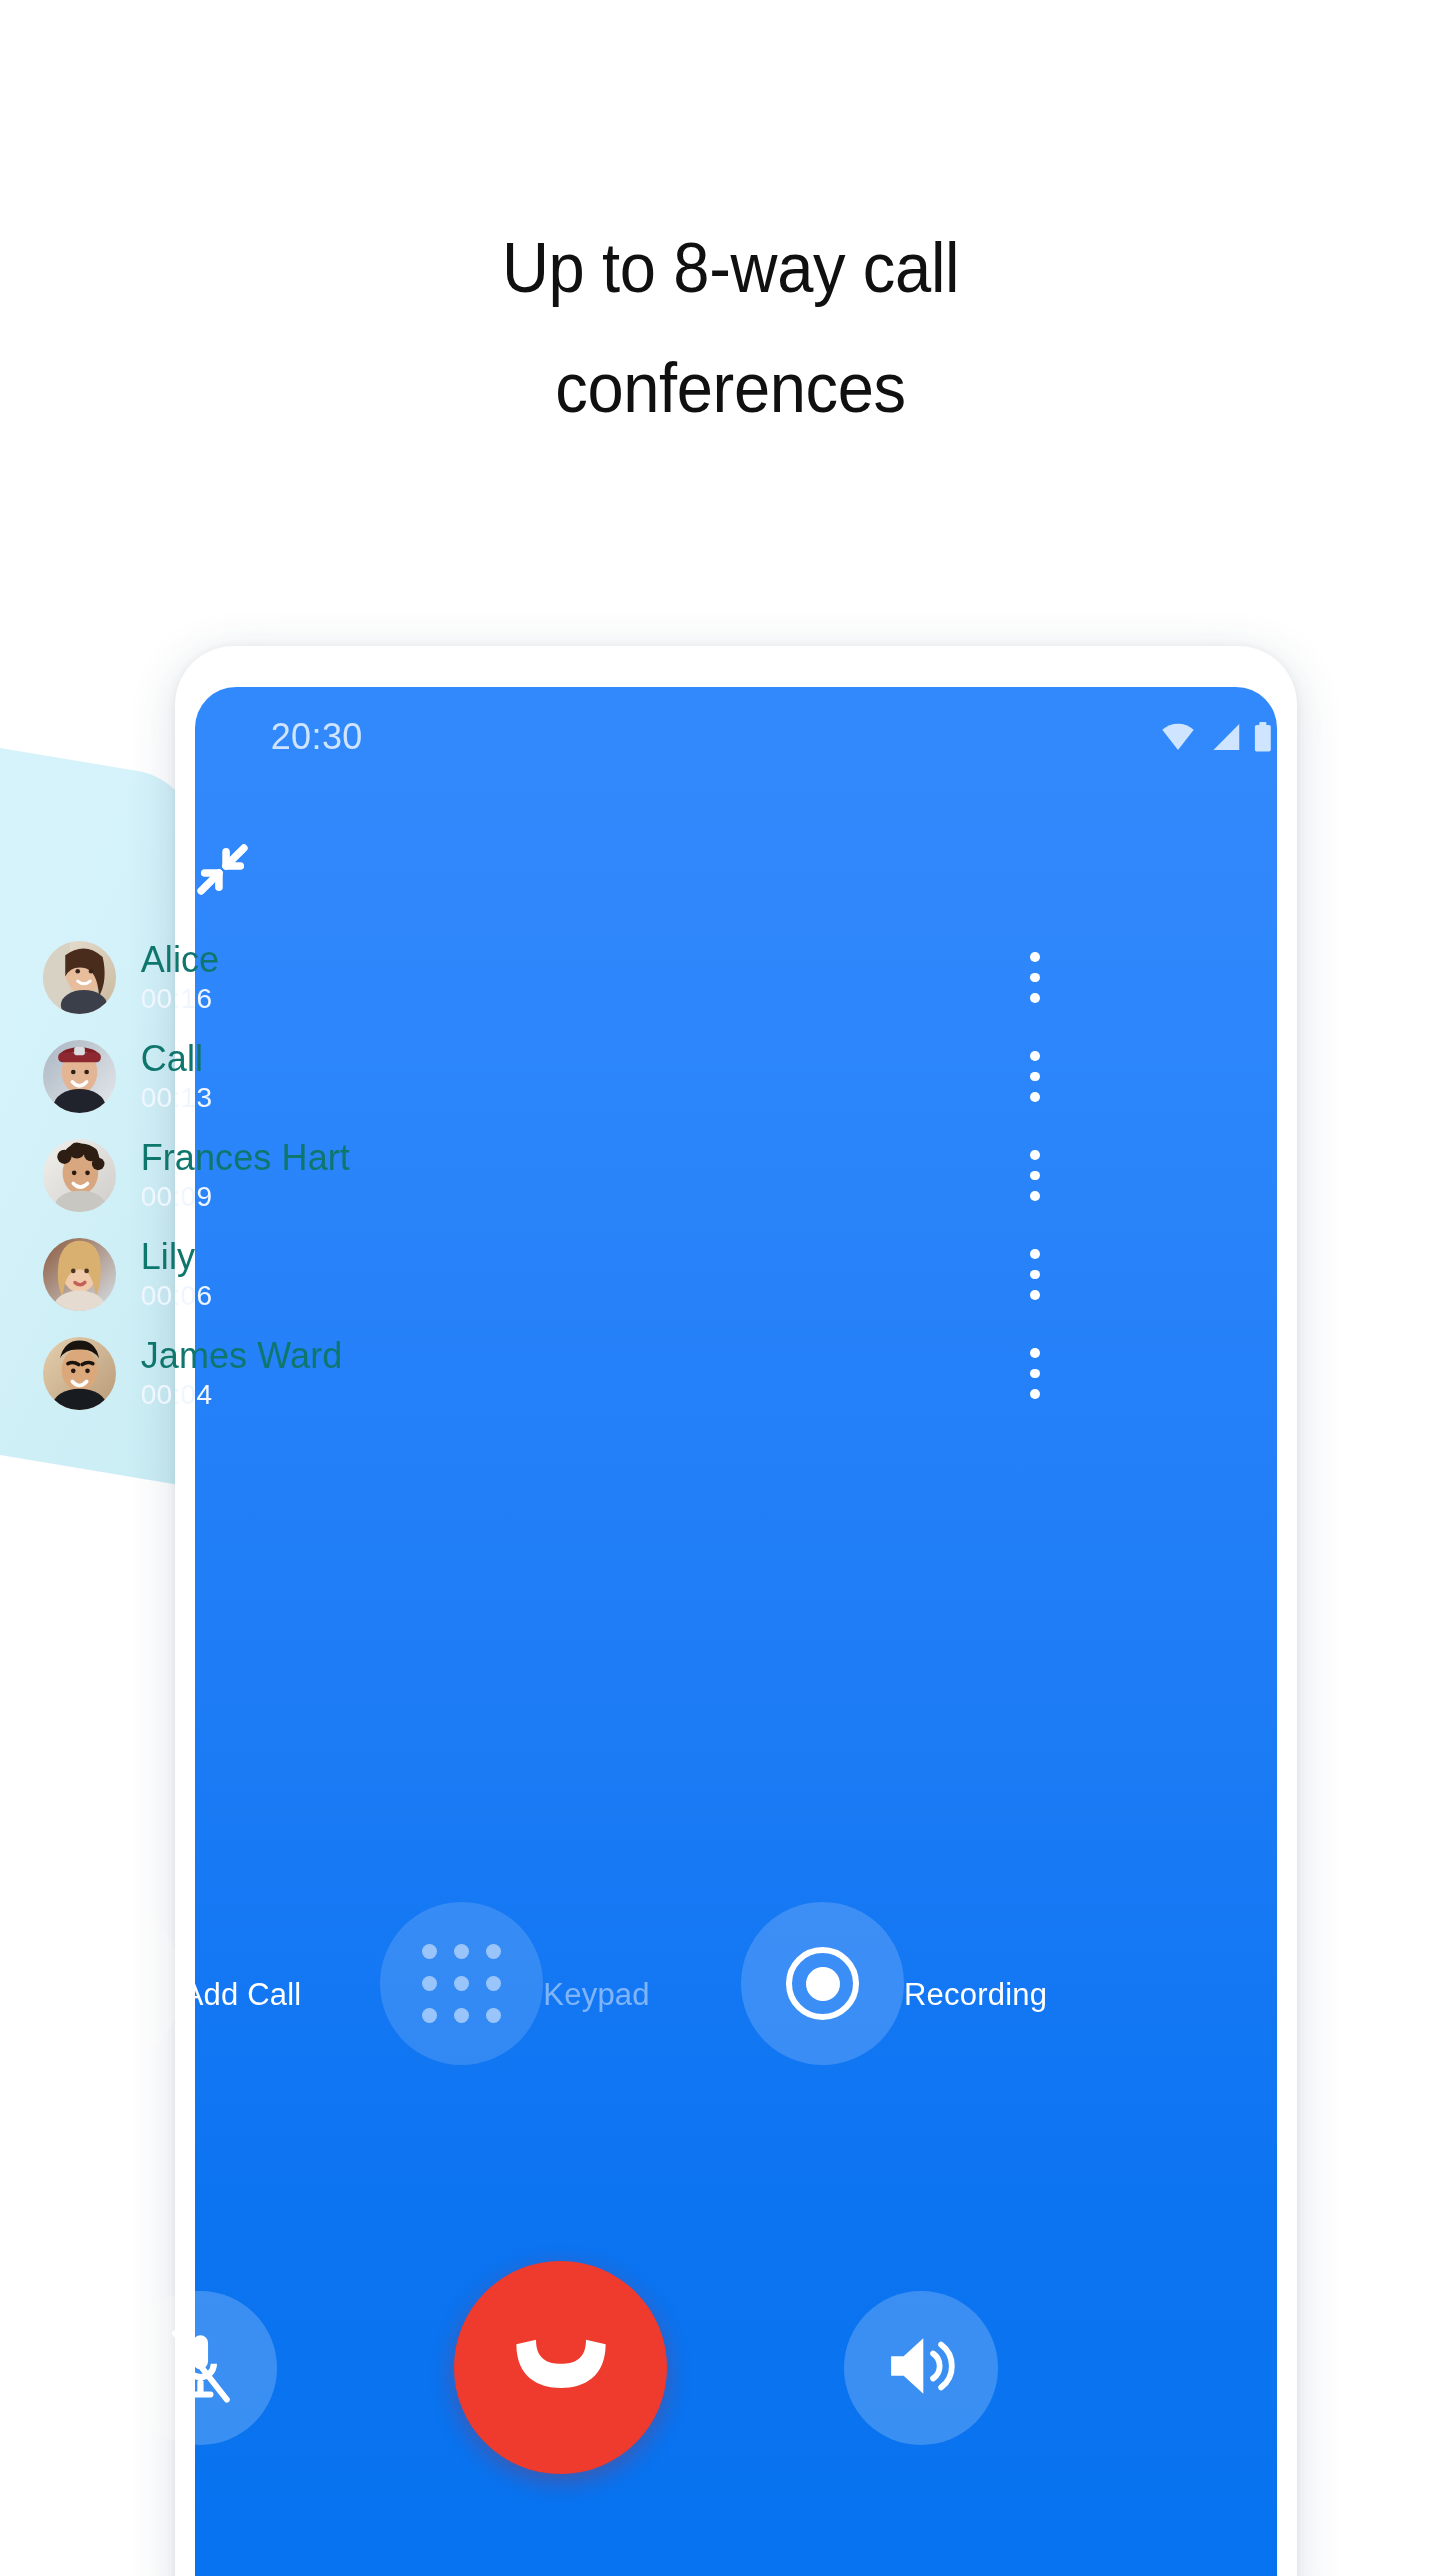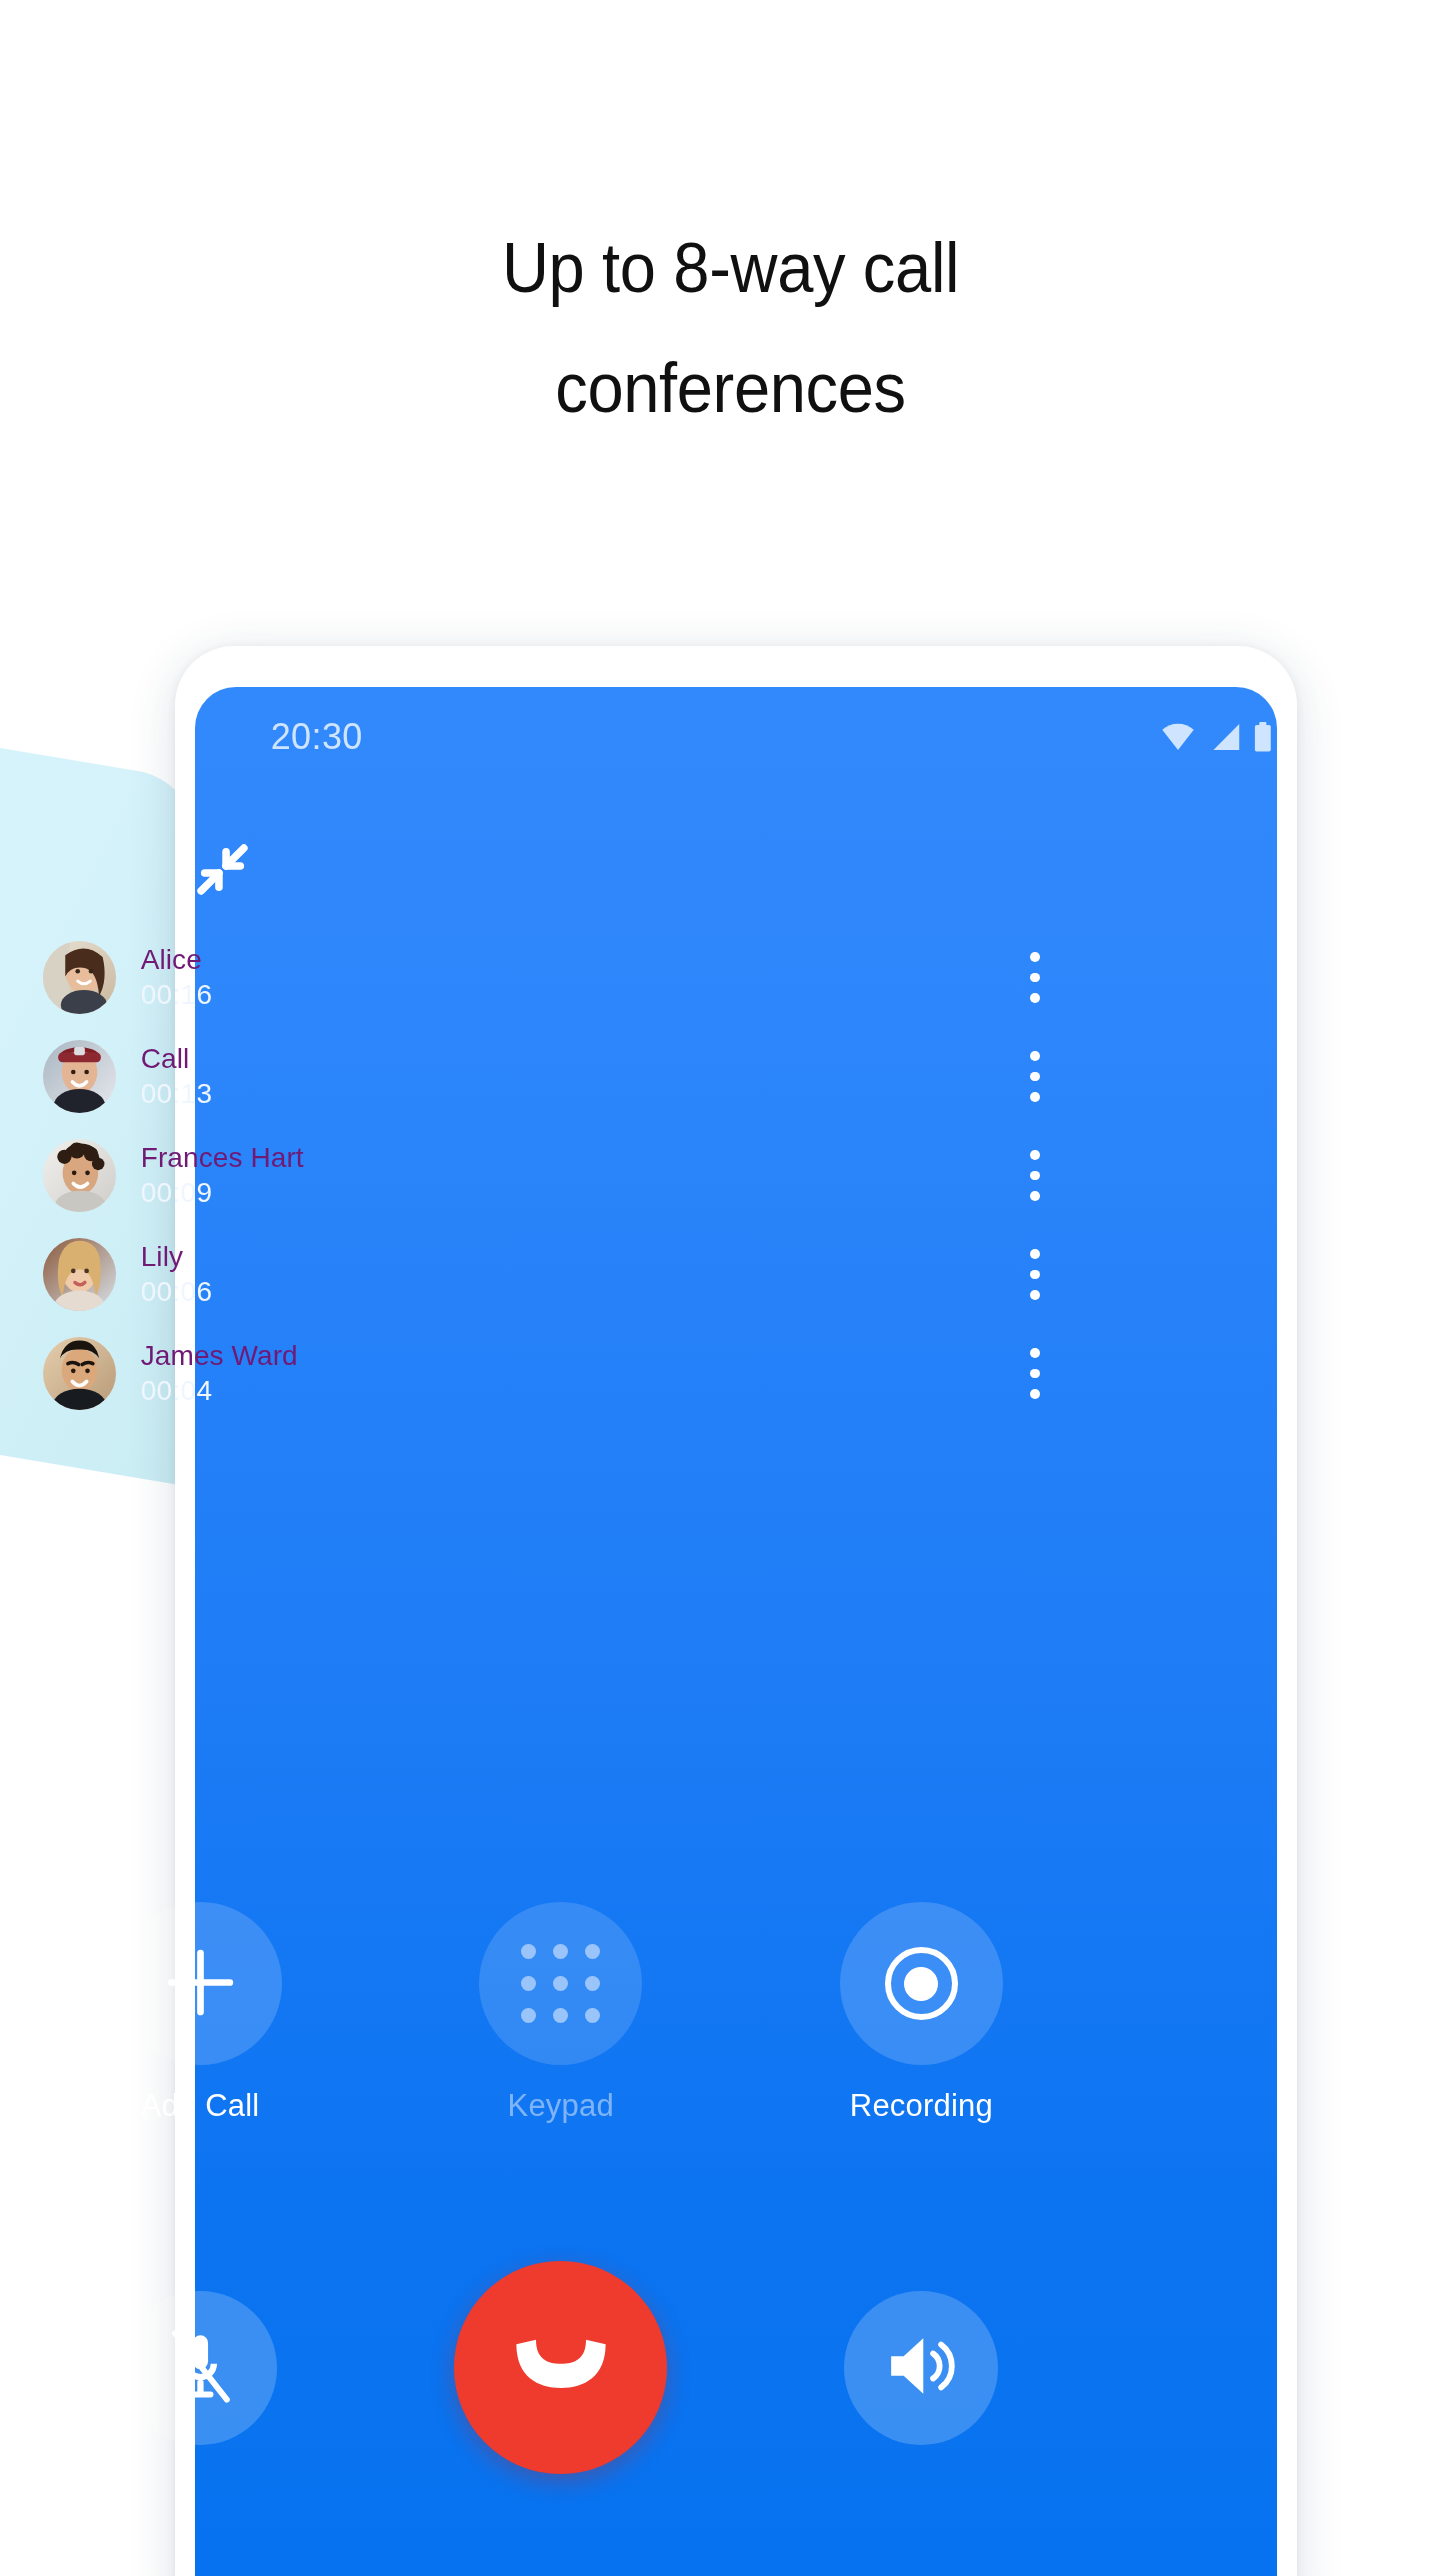--- a/index.html
+++ b/index.html
@@ -137,23 +137,23 @@
 
   .p-text {
     margin-left:25px;
     display:flex;
     flex-direction:column;
     justify-content:center;
     gap:6.3px;
     flex:1 1 auto;
   }
   .p-name {
-    font-size:28px;
+    font-size:36px;
     font-weight:400;
-    color:#701a75;
+    color:#0f766e;
     line-height:1.02;
     letter-spacing:0.1px;
   }
   .p-time {
     font-size:28px;
     font-weight:400;
     color:#f0f6ff;
     line-height:1.02;
     letter-spacing:0.3px;
   }
@@ -178,21 +178,21 @@
     position:absolute;
     left:19.7px;
     top:1902px;
     width:1082px;
     display:flex;
     z-index:12;
   }
   .action-cell {
     flex:1 1 33.333%;
     display:flex;
-    flex-direction:column;
+    flex-direction:row;
     align-items:center;
   }
   .action-circle {
     width:163px; height:163px;
     border-radius:50%;
     background:rgba(255,255,255,0.17);
     display:flex;
     align-items:center;
     justify-content:center;
   }

